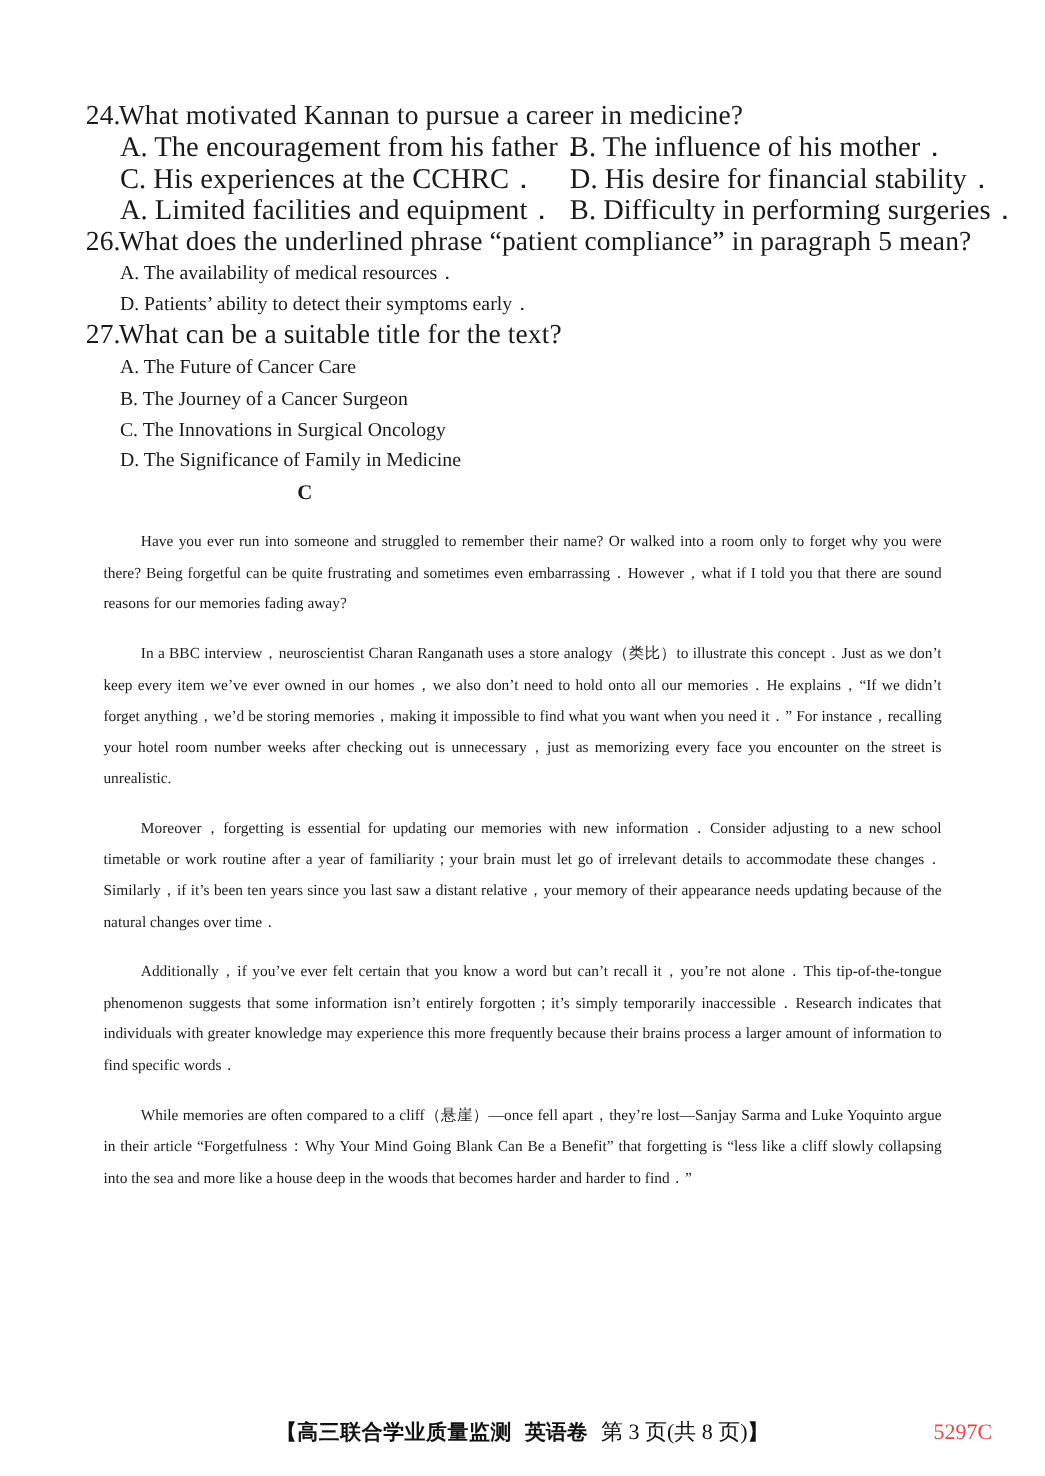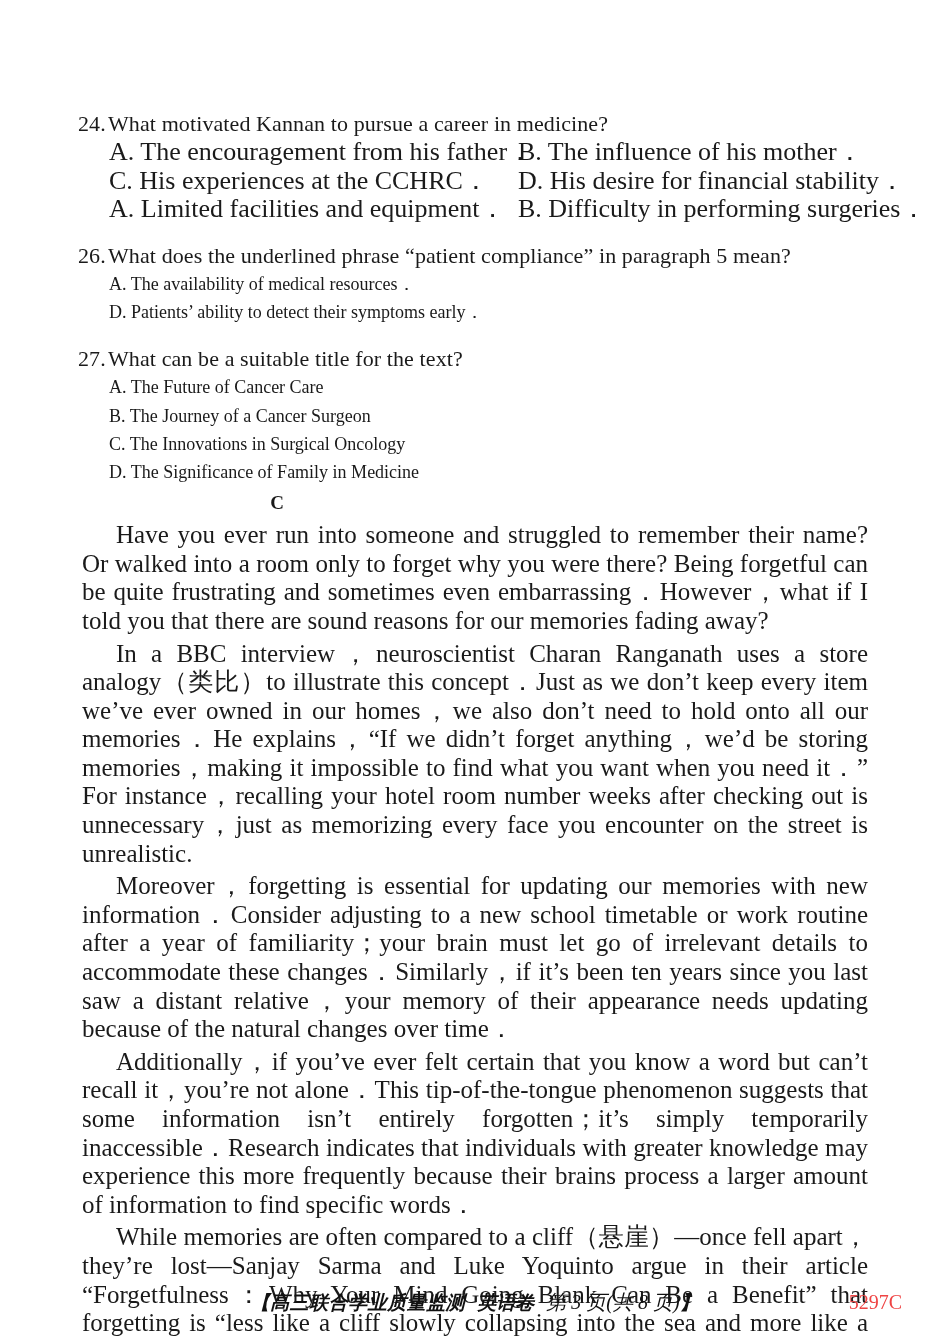--- a/index.html
+++ b/index.html
@@ -24,25 +24,24 @@
   .content {
     position: absolute;
     left: 78px;
     top: 92px;
     width: 794px;
   }
 
   
   .q-block { margin-bottom: 0; }
   .q-stem {
-    font-size: 22px;
+    font-size: 25px;
     line-height: 28.4px;
     white-space: nowrap;
     letter-spacing: 0.1px;
-    margin-top: 18px;
   }
   .q-num {
     display: inline-block;
     width: 30px;
     text-align: left;
   }
   .opt-row {
     position: relative;
     height: 28.4px;
     font-size: 26px;
@@ -74,26 +73,26 @@
     text-align: center;
     font-size: 19px;
     font-weight: bold;
     line-height: 28.4px;
     margin-top: 2px;
     padding-right: 396px;
   }
 
   
   .para {
-    font-size: 25px;
+    font-size: 14px;
     line-height: 28.6px;
     text-align: justify;
     text-justify: inter-word;
     text-indent: 34px;
-    margin: 4px;
+    margin: 16px;
     hyphens: none;
   }
 
   
   .footer {
     position: absolute;
     left: 0;
     top: 1285px;
     width: 950px;
     height: 34px;
@@ -102,21 +101,20 @@
     position: absolute;
     left: 0;
     top: 0;
     width: 950px;
     text-align: center;
     font-size: 19px;
     line-height: 34px;
     font-family: "DejaVu Sans", sans-serif;
     font-weight: bold;
     color: #111;
-    font-style: italic;
   }
   .footer-center .f-cn { letter-spacing: 0.5px; }
   .footer-center .f-paper { margin-left: 12px; }
   .footer-center .f-page { margin-left: 12px; font-weight: normal; font-family: "Liberation Serif", serif; font-size: 20px;}
   .footer-code {
     position: absolute;
     right: 48px;
     top: 0;
     font-size: 20px;
     line-height: 34px;

